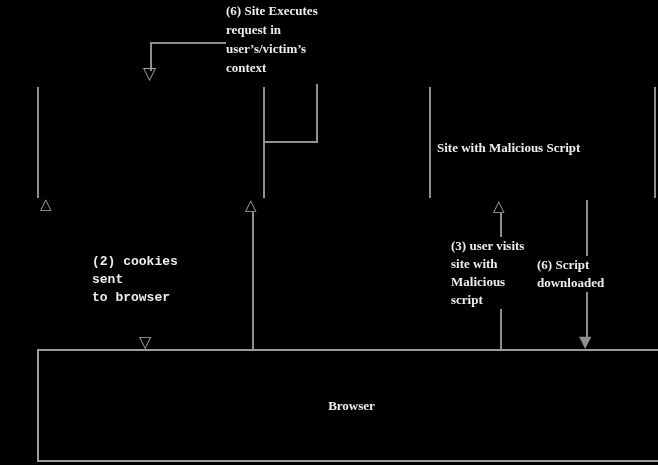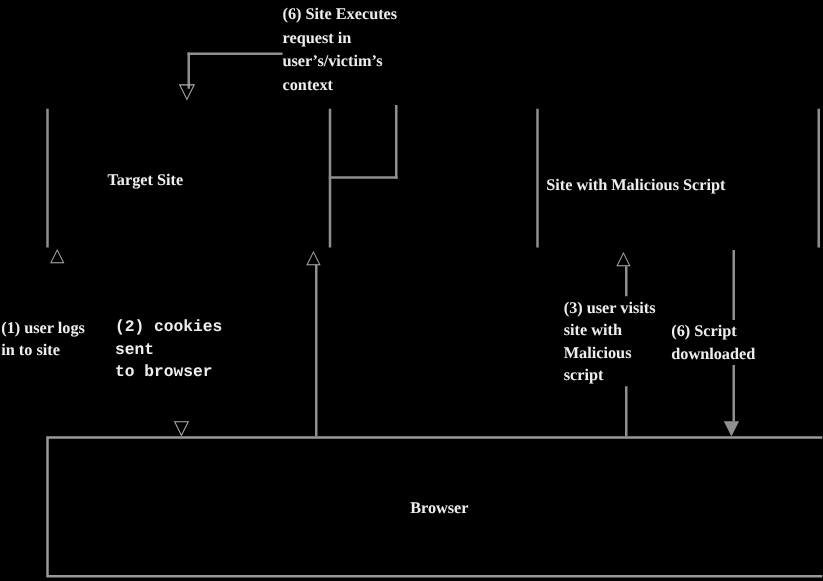--- a/index.html
+++ b/index.html
@@ -54,29 +54,26 @@
 
   <div class="line" style="left:150px;top:42px;width:87px;height:2px;"></div>
   <div class="line" style="left:150px;top:42px;width:2px;height:29px;"></div>
   <div class="arrow" style="left:143px;top:66px;font-size:17px;">▽</div>
 
   <div class="line" style="left:316px;top:84px;width:2px;height:59px;"></div>
   <div class="line" style="left:263px;top:141px;width:55px;height:2px;"></div>
 
   <div class="line" style="left:37px;top:87px;width:2px;height:111px;"></div>
   <div class="line" style="left:263px;top:87px;width:2px;height:111px;"></div>
-  <div class="lbl" style="left:86px;top:135px;width:130px;background:transparent;">Target Site</div>
 
   <div class="line" style="left:429px;top:87px;width:2px;height:111px;"></div>
   <div class="line" style="left:654px;top:87px;width:2px;height:111px;"></div>
   <div class="lbl" style="left:437px;top:139px;width:212px;background:transparent;">Site with Malicious Script</div>
 
   <div class="arrow" style="left:40px;top:197px;">△</div>
-  <div class="lbl" style="left:1px;top:253px;width:96px;">(1) user logs
-in to site</div>
 
   <div class="lbl" style="left:92px;top:253px;width:110px;font-family:Liberation Mono, monospace;">(2) cookies sent
 to browser</div>
   <div class="arrow" style="left:139px;top:334px;font-size:16px;">▽</div>
 
   <div class="arrow" style="left:245px;top:198px;">△</div>
   <div class="line" style="left:252px;top:212px;width:2px;height:138px;"></div>
 
   <div class="arrow" style="left:493px;top:199px;">△</div>
   <div class="line" style="left:500px;top:213px;width:2px;height:137px;"></div>

